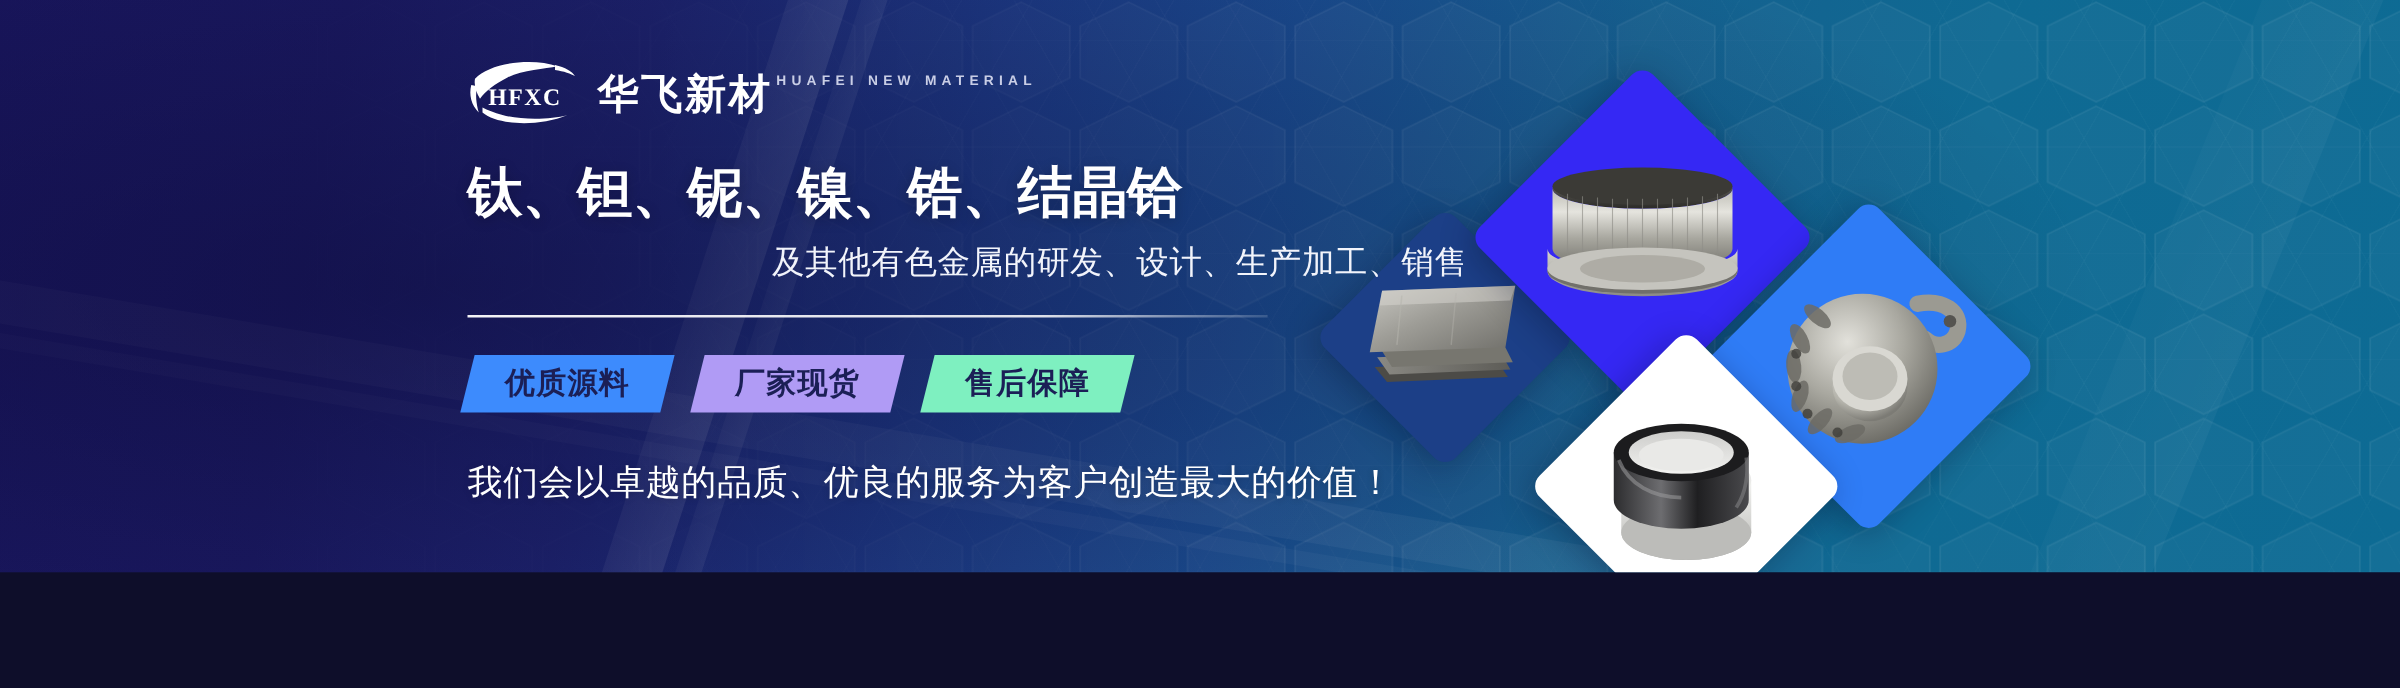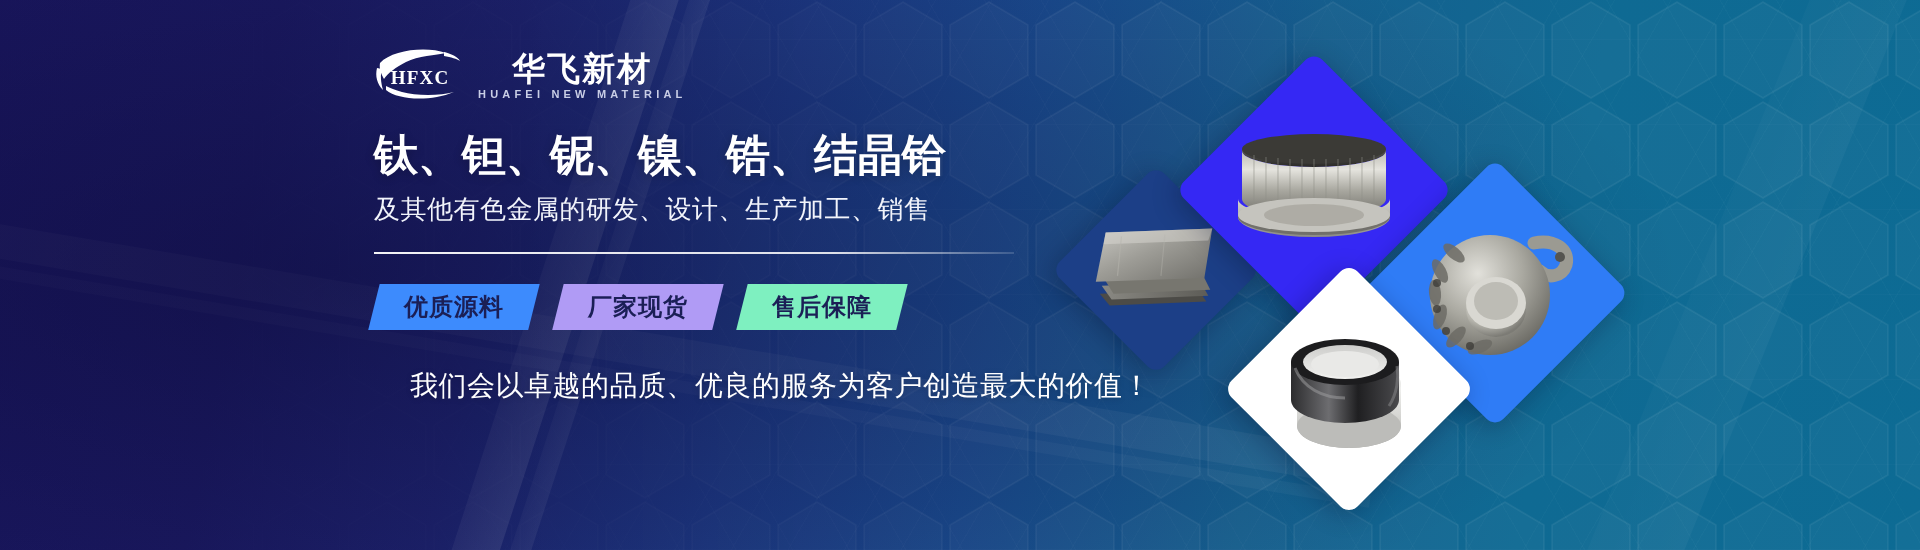--- a/index.html
+++ b/index.html
@@ -5,21 +5,21 @@
   html, body {
     margin: 0;
     padding: 0;
     background: #0e0e2a;
   }
   * { box-sizing: border-box; }
 
   .banner {
     position: relative;
     width: 1920px;
-    height: 550px;
+    height: 458px;
     overflow: hidden;
     font-family: "Liberation Sans", "DejaVu Sans", sans-serif;
     background: linear-gradient(100deg,
         #1a1760 0%,
         #1b1a63 14%,
         #1e2470 26%,
         #1d3a85 40%,
         #1a4c8f 52%,
         #15608f 66%,
         #0f6a93 80%,
@@ -87,21 +87,21 @@
     gap: 12px;
     height: 58px;
   }
   .logo-mark {
     position: relative;
     width: 92px;
     height: 58px;
     flex: none;
   }
   .logo-mark svg { display:block; width:100%; height:100%; }
-  .logo-text { display: flex; flex-direction: column; gap: 3px; padding-top: 2px; align-items: center;}
+  .logo-text { display: flex; flex-direction: row; gap: 3px; padding-top: 2px;}
   .logo-cn {
     color: #fff;
     font-size: 33px;
     line-height: 1;
     letter-spacing: 2px;
     font-family: "Liberation Serif", "DejaVu Serif", serif;
     font-weight: 700;
   }
   .logo-en {
     color: #c9cee6;
@@ -125,20 +125,21 @@
   }
 
   
   .subtitle {
     margin-top: 14px;
     color: #f2f4fb;
     font-size: 26px;
     line-height: 1.3;
     letter-spacing: .5px;
     white-space: nowrap;
+    text-align: right;
   }
 
   
   .divider {
     margin-top: 26px;
     width: 640px;
     height: 2px;
     background: linear-gradient(90deg, rgba(255,255,255,.95) 0%, rgba(255,255,255,.85) 72%, rgba(255,255,255,.15) 100%);
   }
 
@@ -169,21 +170,20 @@
 
   
   .tagline {
     margin-top: 38px;
     color: #ffffff;
     font-size: 28px;
     line-height: 1.3;
     letter-spacing: .5px;
     white-space: nowrap;
     text-shadow: 0 1px 6px rgba(0,0,0,.2);
-    margin-left: 36px;
   }
 
   
   .collage {
     position: absolute;
     left: 1060px;
     top: 0;
     width: 860px;
     height: 550px;
     z-index: 5;

